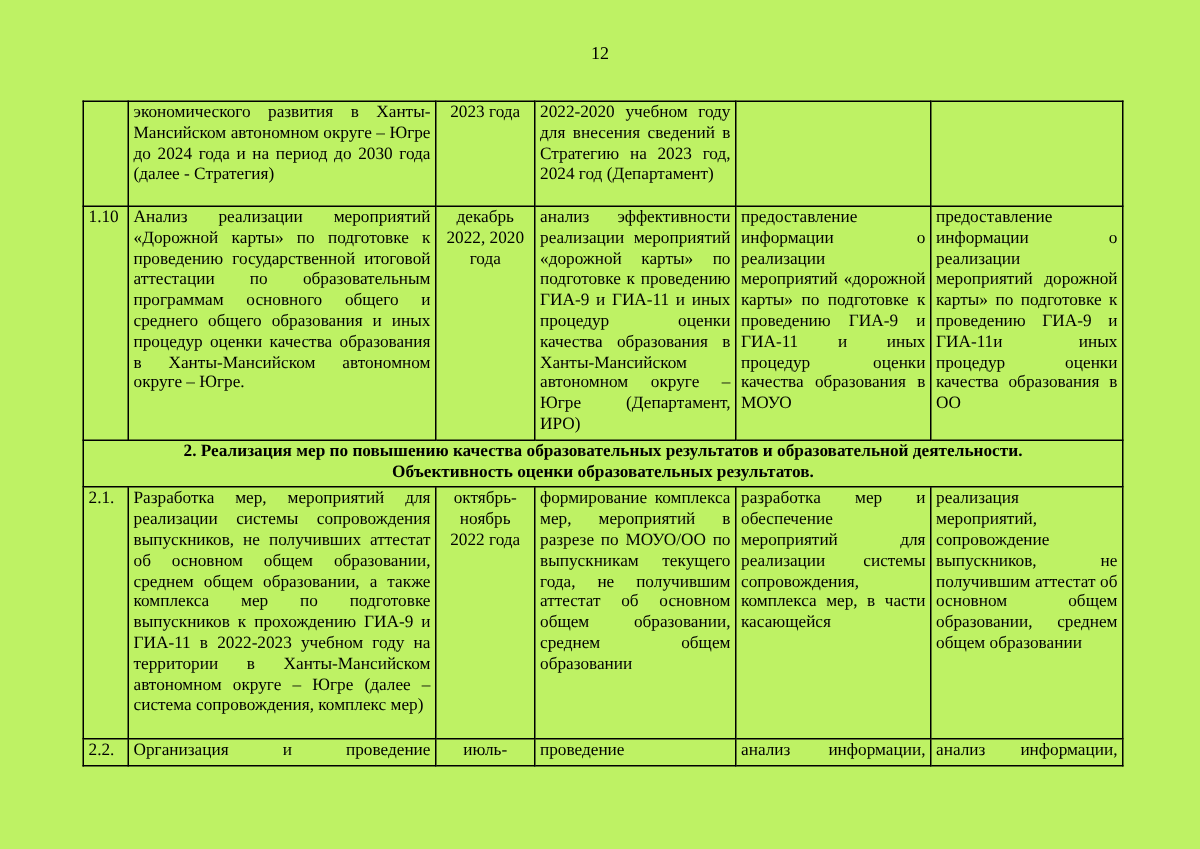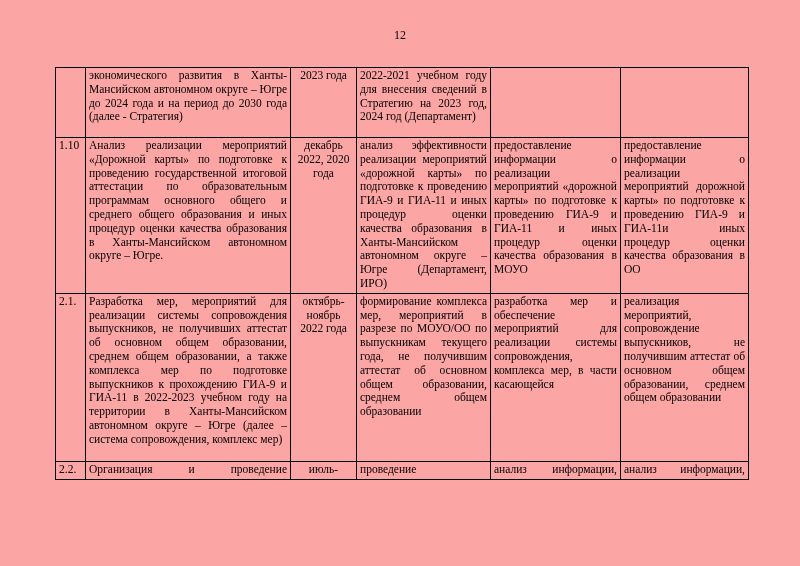--- a/index.html
+++ b/index.html
@@ -2,21 +2,21 @@
 <html><head>
 <meta charset="utf-8">
 <style>
   * { margin: 0; padding: 0; box-sizing: border-box; }
   html, body { background: #e9e9e9; }
   body { font-family: "Liberation Serif", "DejaVu Serif", serif; color: #000; }
   .page {
     position: relative;
     width: 800px;
     height: 566px;
-    background: #fca5a5;
+    background: #bef264;
     overflow: hidden;
     margin: 0;
   }
   .page-number {
     position: absolute;
     top: 28px;
     left: 0;
     width: 100%;
     text-align: center;
     font-size: 12px;
@@ -69,34 +69,40 @@
       <col style="width:134px">
       <col style="width:130px">
       <col style="width:128px">
     </colgroup>
     <tbody>
 
       <tr class="r0">
         <td class="c-num"></td>
         <td class="c-just">экономического развития в Ханты-Мансийском автономном округе – Югре до 2024 года и на период до 2030 года (далее - Стратегия)</td>
         <td class="c-date">2023 года</td>
-        <td class="c-just">2022-2021 учебном году для внесения сведений в Стратегию на 2023 год, 2024 год (Департамент)</td>
+        <td class="c-just">2022-2020 учебном году для внесения сведений в Стратегию на 2023 год, 2024 год (Департамент)</td>
         <td class="c-just"></td>
         <td class="c-just"></td>
       </tr>
 
       <tr class="r1">
         <td class="c-num">1.10</td>
         <td class="c-just">Анализ реализации мероприятий «Дорожной карты» по подготовке к проведению государственной итоговой аттестации по образовательным программам основного общего и среднего общего образования и иных процедур оценки качества образования в Ханты-Мансийском автономном округе – Югре.</td>
         <td class="c-date">декабрь 2022, 2020 года</td>
         <td class="c-just">анализ эффективности реализации мероприятий «дорожной карты» по подготовке к проведению ГИА-9 и ГИА-11 и иных процедур оценки качества образования в Ханты-Мансийском автономном округе – Югре (Департамент, ИРО)</td>
         <td class="c-just">предоставление информации о реализации мероприятий «дорожной карты» по подготовке к проведению ГИА-9 и ГИА-11 и иных процедур оценки качества образования в МОУО</td>
         <td class="c-just">предоставление информации о реализации мероприятий дорожной карты» по подготовке к проведению ГИА-9 и ГИА-11и иных процедур оценки качества образования в ОО</td>
       </tr>
 
+      <tr class="rsec">
+        <td class="c-section" colspan="6">
+          <div>2.   Реализация мер по повышению качества образовательных результатов и образовательной деятельности.</div>
+          <div>Объективность оценки образовательных результатов.</div>
+        </td>
+      </tr>
 
       <tr class="r2">
         <td class="c-num">2.1.</td>
         <td class="c-just">Разработка мер, мероприятий для реализации системы сопровождения выпускников, не получивших аттестат об основном общем образовании, среднем общем образовании, а также комплекса мер по подготовке выпускников к прохождению ГИА-9 и ГИА-11 в 2022-2023 учебном году на территории в Ханты-Мансийском автономном округе – Югре (далее – система сопровождения, комплекс мер)</td>
         <td class="c-date">октябрь-ноябрь 2022 года</td>
         <td class="c-just">формирование комплекса мер, мероприятий в разрезе по МОУО/ОО по выпускникам текущего года, не получившим аттестат об основном общем образовании, среднем общем образовании</td>
         <td class="c-just">разработка мер и обеспечение мероприятий для реализации системы сопровождения, комплекса мер, в части касающейся</td>
         <td class="c-just">реализация мероприятий, сопровождение выпускников, не получившим аттестат об основном общем образовании, среднем общем образовании</td>
       </tr>
 

